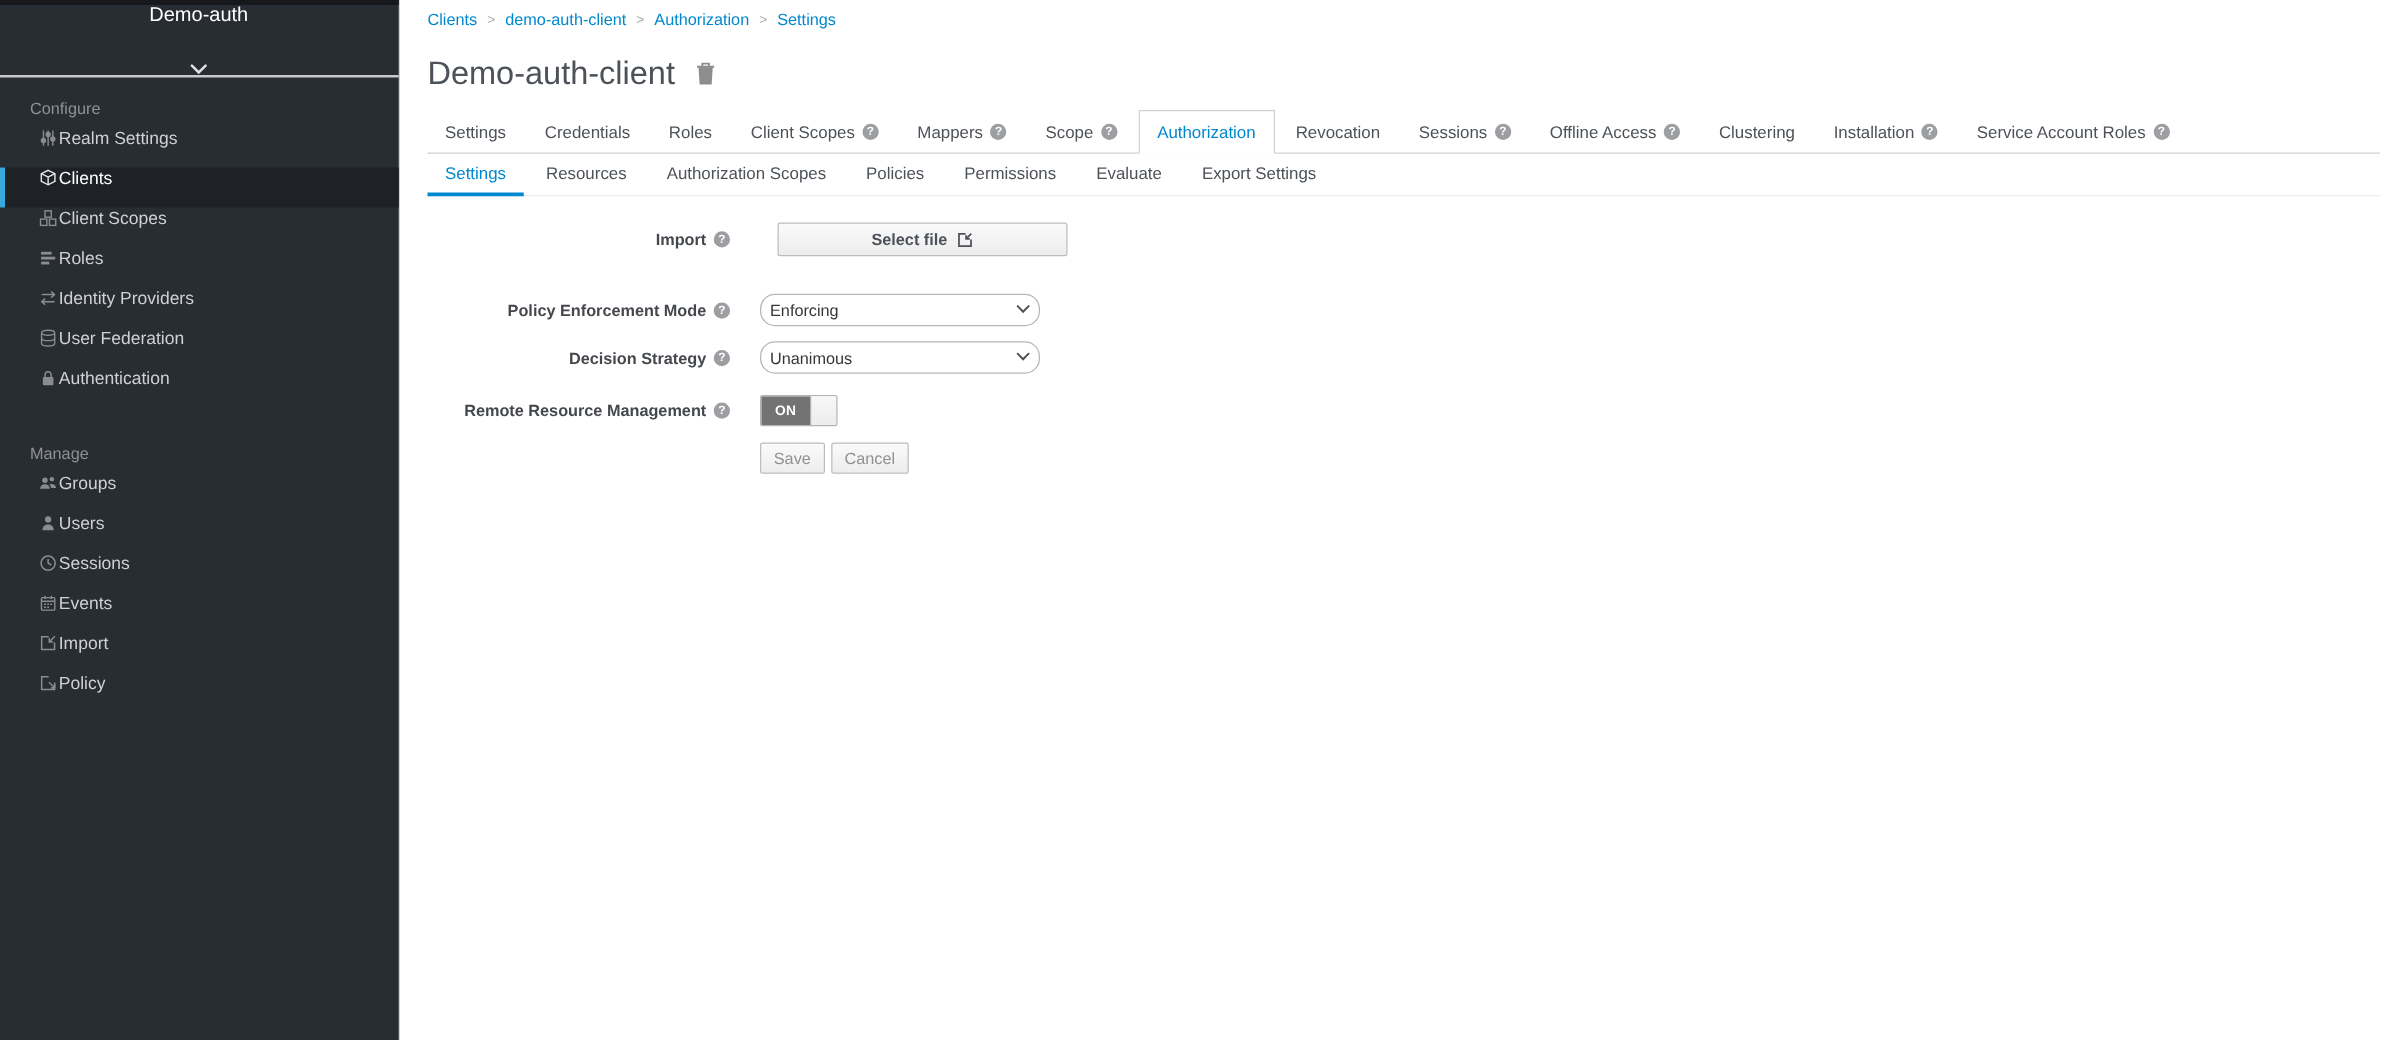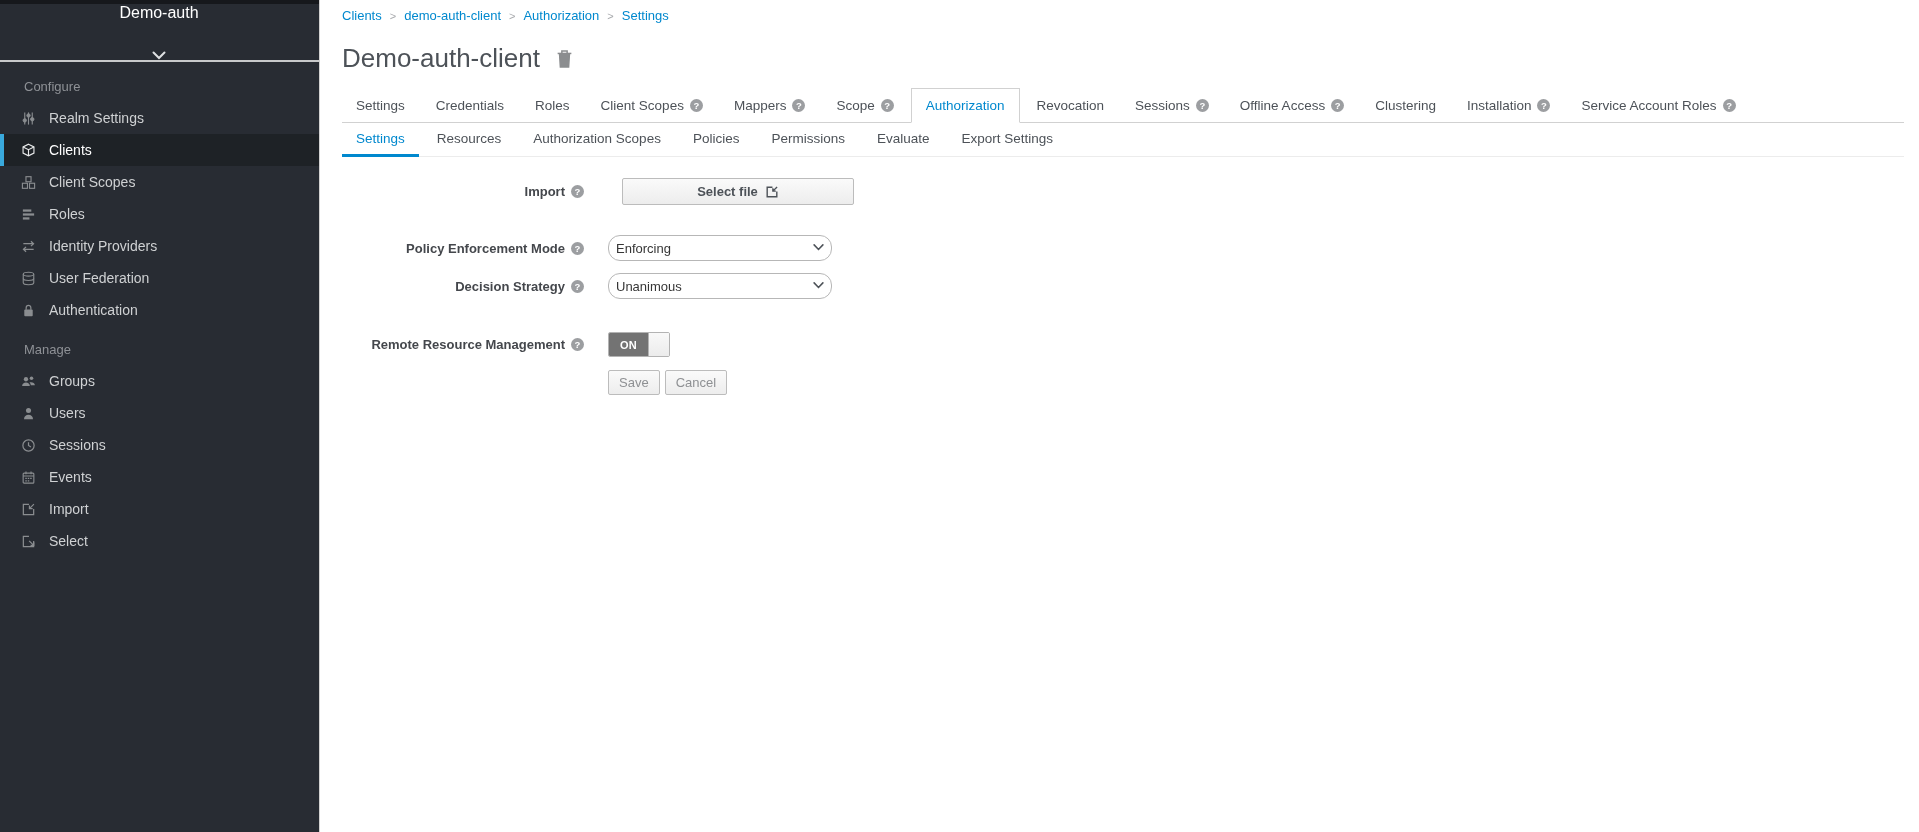--- a/index.html
+++ b/index.html
@@ -8,24 +8,24 @@
 
   
   .sidebar { position:fixed; left:0; top:0; bottom:0; width:320px;
              background:#282c33; border-right:1px solid #d2d2d2; }
   .sb-header { height:62px; border-top:4px solid #16181c; border-bottom:2px solid #c8c9ca;
                display:flex; align-items:center; justify-content:space-between;
                padding:0 25px 0 24px; cursor:pointer;flex-direction:column; }
   .sb-realm { color:#fff; font-size:16px; }
   .sb-caret { display:flex; }
   .sb-section { margin:17px 0 8px; padding-left:24px; font-size:13px; color:#8e9196; }
-  .sb-section.second { margin-top:16px; }
+  .sb-section.second { margin-top:29px; }
   .sb-nav ul { list-style:none; }
-  .sb-item { height:32px; display:flex; align-items:center; gap:12px;
-             padding-left:16px; border-left:4px solid transparent;
+  .sb-item { height:32px; display:flex; align-items:flex-start; 
+             padding-left:26px; border-left:4px solid transparent;
              color:#cfd1d3; font-size:14px; cursor:pointer; }
   .sb-item.active { background:#1e2226; border-left-color:#39a9dc; color:#fff; }
   .sb-ic { width:17px; height:16px; display:flex; align-items:center; justify-content:center;
            color:#8a8d90; flex:none; }
   .sb-item.active .sb-ic { color:#e9eaeb; }
 
   
   main { margin-left:320px; padding:8px 15px 0 22px; }
   .breadcrumb { display:flex; align-items:center; gap:8px; font-size:13px; }
   .breadcrumb a { color:#0088ce; text-decoration:none; cursor:pointer; }
@@ -51,21 +51,21 @@
        justify-content:center; flex:none; cursor:pointer; }
 
   
   form { margin-top:21px; }
   .frow { display:flex; align-items:center; }
   .flabel { width:242px; display:flex; justify-content:flex-end; align-items:center; gap:6px;
             font-size:13px; font-weight:bold; color:#44474c; }
   .fctl { margin-left:24px; display:flex; align-items:center; }
   .r-import { margin-bottom:30px; }
   .r-pem { margin-bottom:12px; }
-  .r-ds { margin-bottom:33px; }
+  .r-ds { margin-bottom:17px; }
   .r-rrm { margin-bottom:13px; }
 
   .btn { background:linear-gradient(#fafafa,#ededed); border:1px solid #bcbcbc;
          border-radius:2px; font-family:inherit; cursor:pointer; }
   .select-file { margin-left:14px; width:232px; height:27px; font-size:13px; font-weight:600;
                  color:#4d5258; display:flex; align-items:center; justify-content:center; gap:7px; }
   .selwrap { position:relative; width:224px; height:26px; }
   select { width:224px; height:26px; appearance:none; -webkit-appearance:none;
            border:1px solid #b7b7b7; border-radius:12px; background:#fff;
            padding:0 26px 0 7px; font-size:13px; color:#363636; font-family:inherit;
@@ -218,21 +218,21 @@
         </span>
         <span>Import</span>
       </li>
       <li class="sb-item">
         <span class="sb-ic">
           <svg width="15" height="15" viewBox="0 0 16 16" fill="none" stroke="currentColor" stroke-width="1.3">
               <path d="M8.5 2.5 H2.5 V13.5 H13.5 V7.5"></path>
               <path d="M8.7 7.3 L13.6 12.2 M13.6 8.8 V12.2 H10.2"></path>
             </svg>
         </span>
-        <span>Select</span>
+        <span>Policy</span>
       </li>
     </ul>
   </nav>
 </aside>
 
 <main>
   <div class="breadcrumb">
     <a>Clients</a>
     <span class="bc-sep">&gt;</span>
     <a>demo-auth-client</a>

